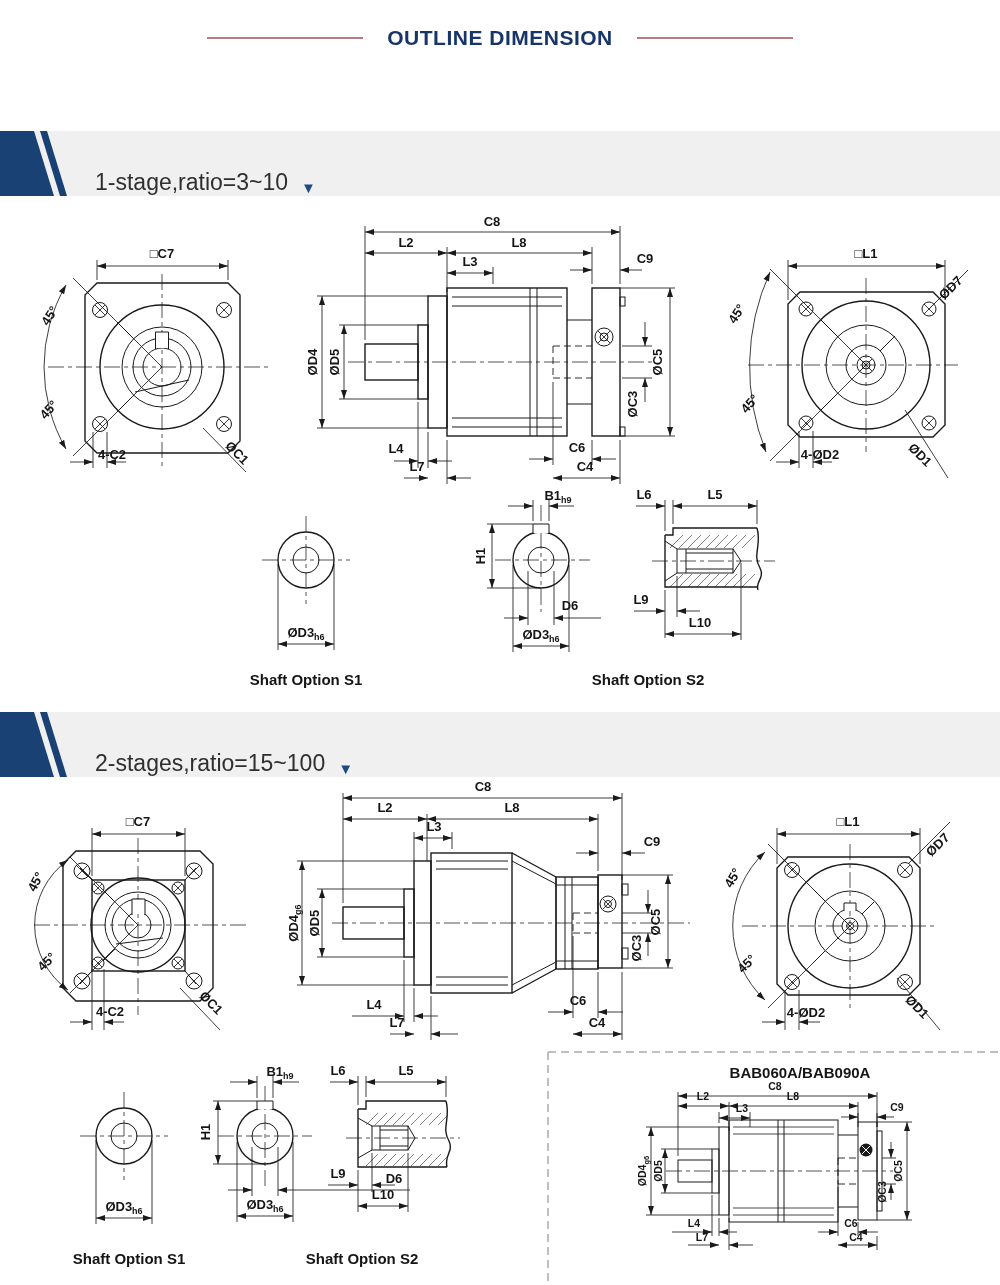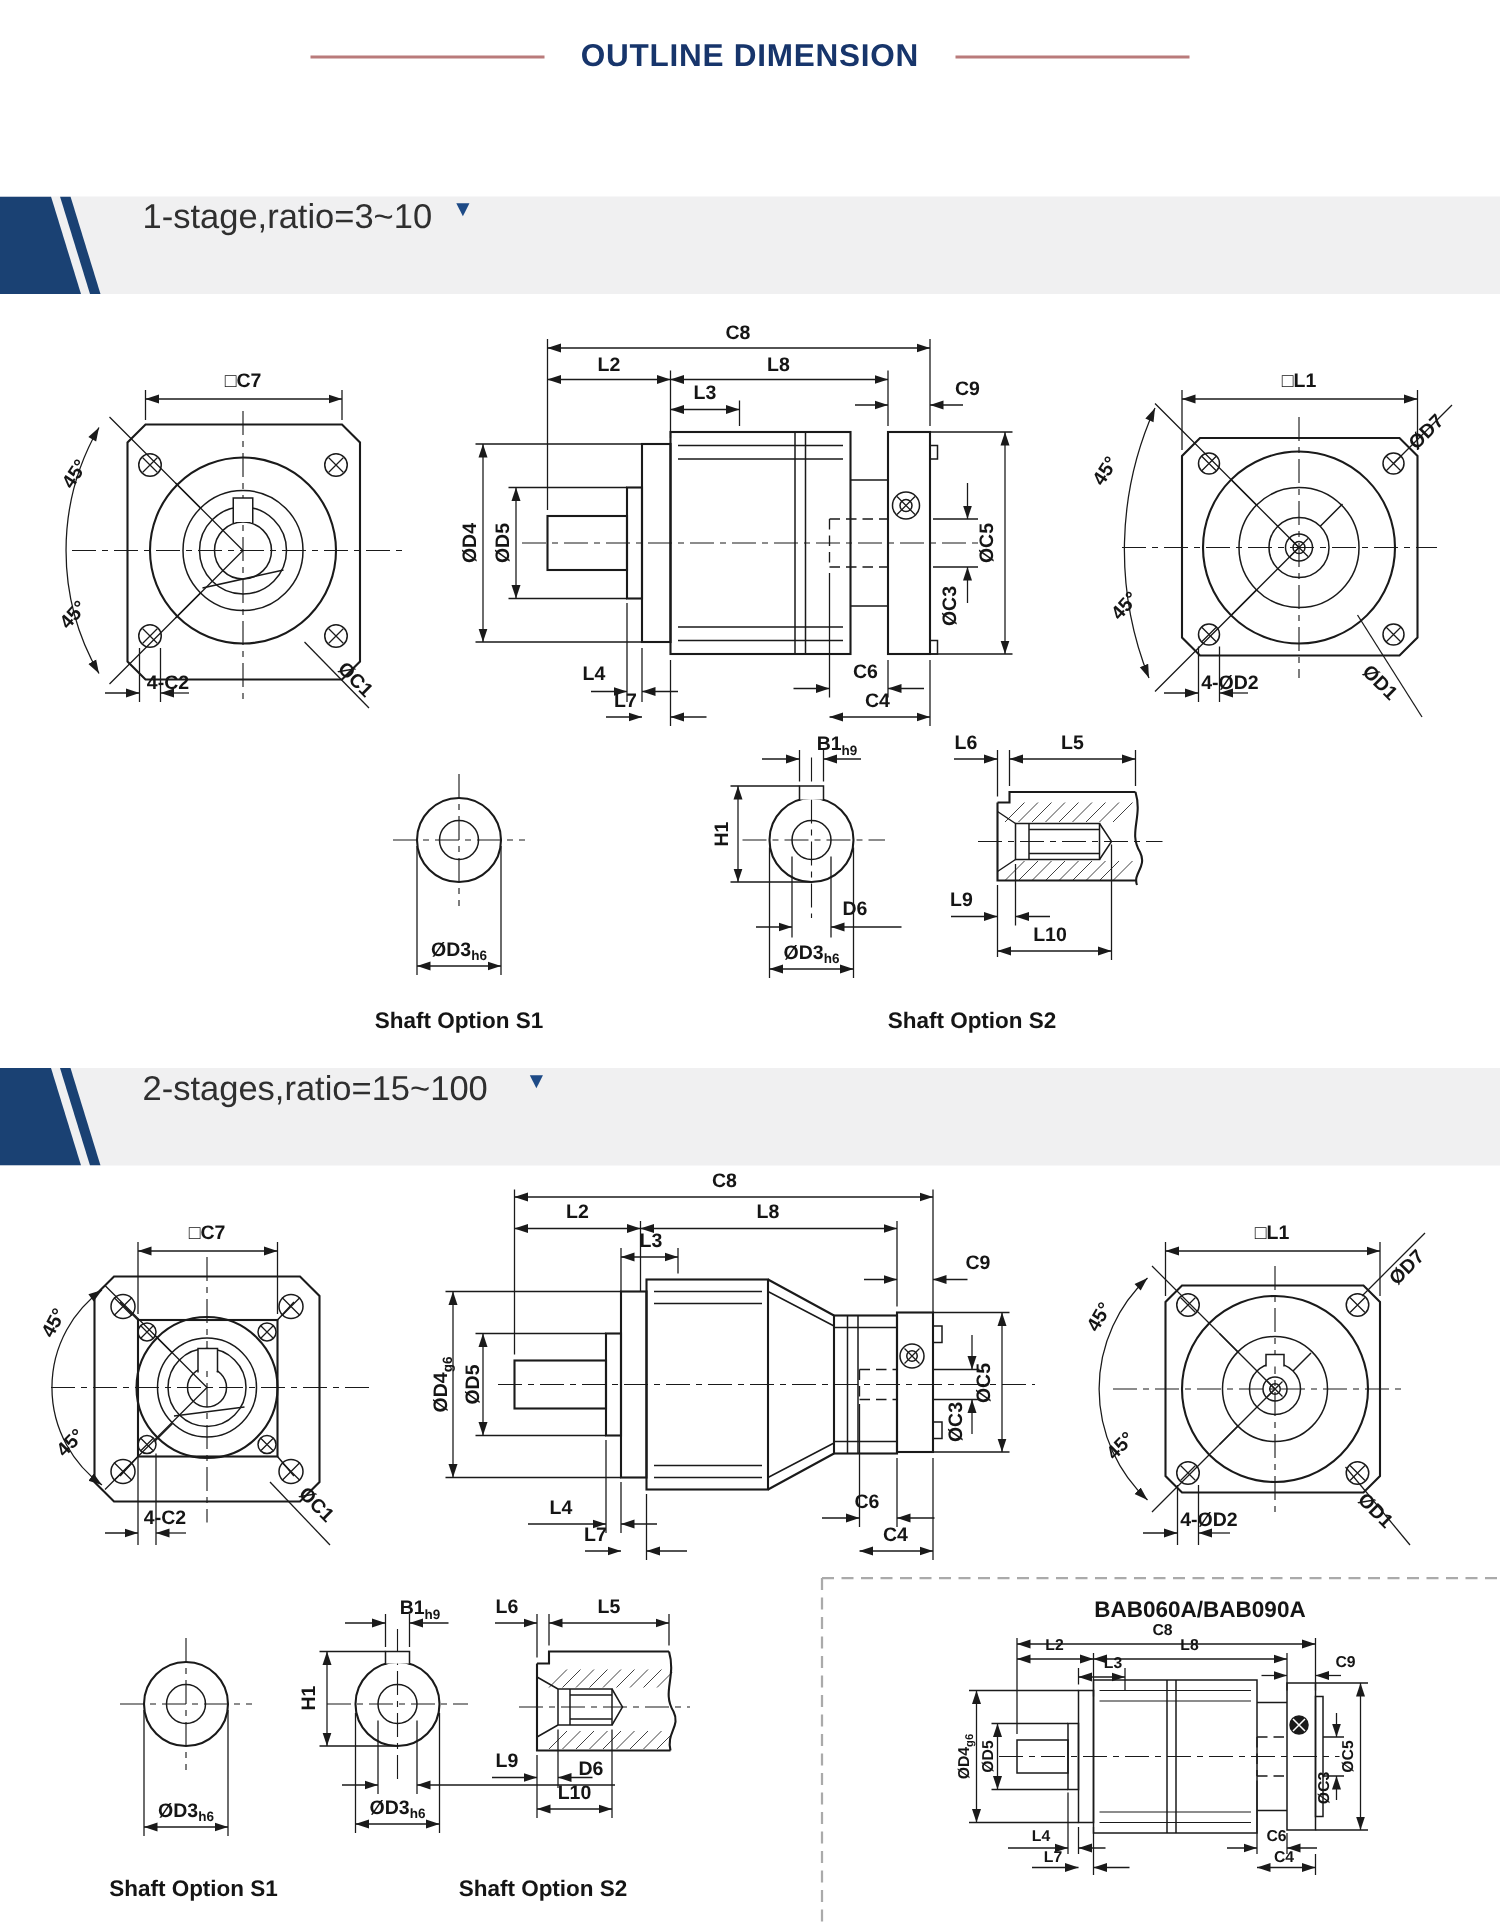--- a/index.html
+++ b/index.html
@@ -3,25 +3,25 @@
 <meta charset="utf-8">
 <style>
   html,body{margin:0;padding:0;background:#fff;}
   .page{position:relative;width:1000px;height:1285px;background:#fff;overflow:hidden;
         font-family:"Liberation Sans","DejaVu Sans",sans-serif;}
   .title-row{position:absolute;top:26px;left:0;width:100%;display:flex;align-items:center;
              justify-content:center;gap:24px;}
   .title-row h1{margin:0;font-size:21px;font-weight:700;color:#17356b;letter-spacing:.5px;}
   .rule{width:156px;height:2px;background:#b97b7b;}
   .secbar{position:absolute;left:0;width:100%;height:65px;background:#f0f0f1;
-          display:flex;align-items:flex-start;}
+          display:flex;align-items:flex-end;}
   .deco{position:absolute;left:0;top:0;}
   .sec-label{margin-left:95px;font-size:23px;color:#2f2f2f;}
   .tri{margin-left:13px;font-size:15px;color:#1d4a86;}
-  #bar1{top:131px;} #bar2{top:712px;gap:12px;}
+  #bar1{top:131px;} #bar2{top:712px;}
   svg.draw{position:absolute;top:0;left:0;}
   .ol{stroke:#1a1a1a;stroke-width:1.4;fill:none;}
   .ol2{stroke:#1a1a1a;stroke-width:1;fill:none;}
   .dl{stroke:#1a1a1a;stroke-width:.85;fill:none;}
   .cl{stroke:#1a1a1a;stroke-width:.75;fill:none;stroke-dasharray:16 4 4 4;}
   .hl{stroke:#1a1a1a;stroke-width:.9;fill:none;stroke-dasharray:7 4;}
   .ht{stroke:#1a1a1a;stroke-width:.55;fill:none;}
   .bd{stroke:#aaa;stroke-width:1.5;fill:none;stroke-dasharray:8 5;}
   text{text-anchor:middle;fill:#151515;}
   .lbl{font-size:13px;font-weight:700;}

